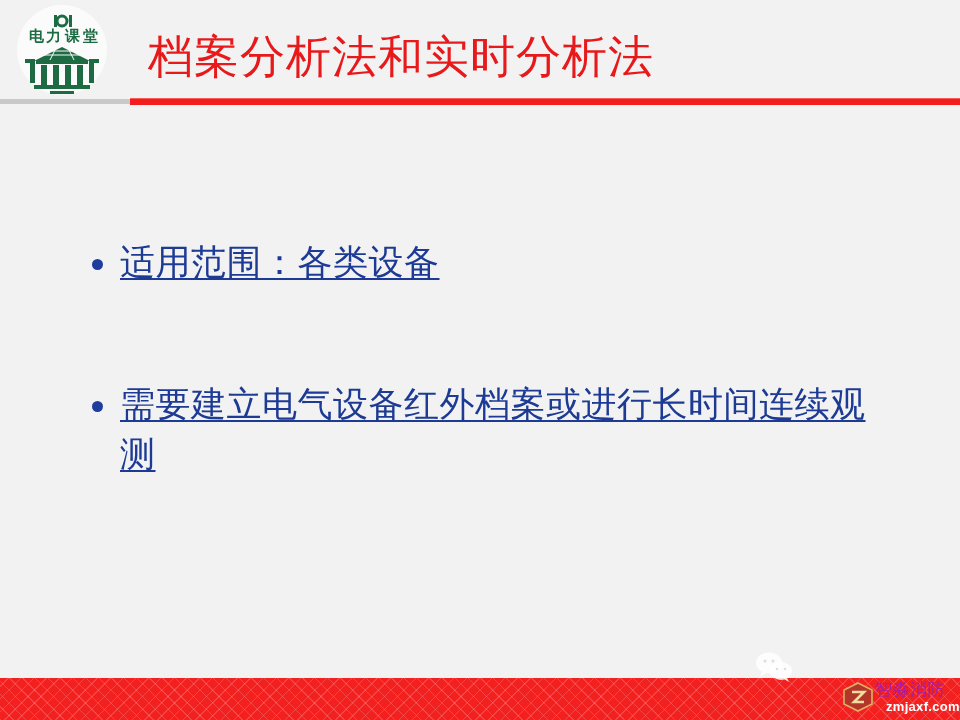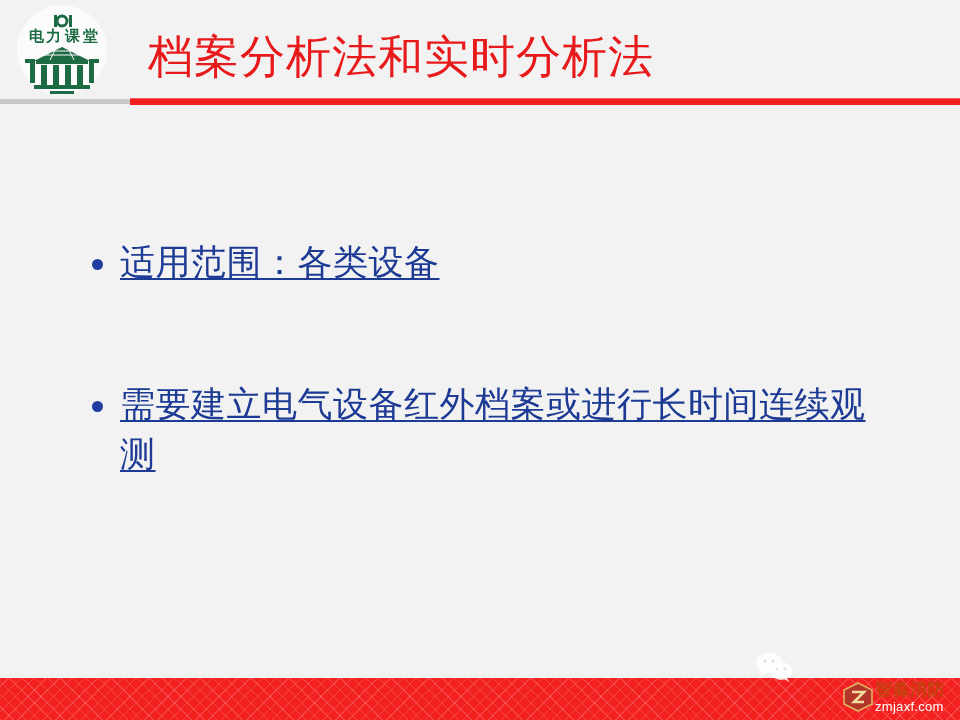--- a/index.html
+++ b/index.html
@@ -163,33 +163,33 @@
     top: 3px;
     width: 30px;
     height: 30px;
   }
   .wm-badge-name {
     position: absolute;
     left: 32px;
     top: 1px;
     font-size: 17px;
     line-height: 19px;
-    font-weight: bold;
-    color: #c2410c;
+    font-weight: normal;
+    color: #a21caf;
     font-family: "Liberation Sans", sans-serif;
     white-space: nowrap;
     letter-spacing: 0.5px;
   }
   .wm-badge-url {
     position: absolute;
-    left: 32px;
+    left: 43px;
     top: 20px;
     font-size: 13px;
     line-height: 15px;
-    font-weight: normal;
+    font-weight: bold;
     color: #ffffff;
     font-family: "Liberation Sans", sans-serif;
     white-space: nowrap;
     letter-spacing: 0.3px;
   }
 </style>
 </head>
 <body>
 
 <div class="slide">

